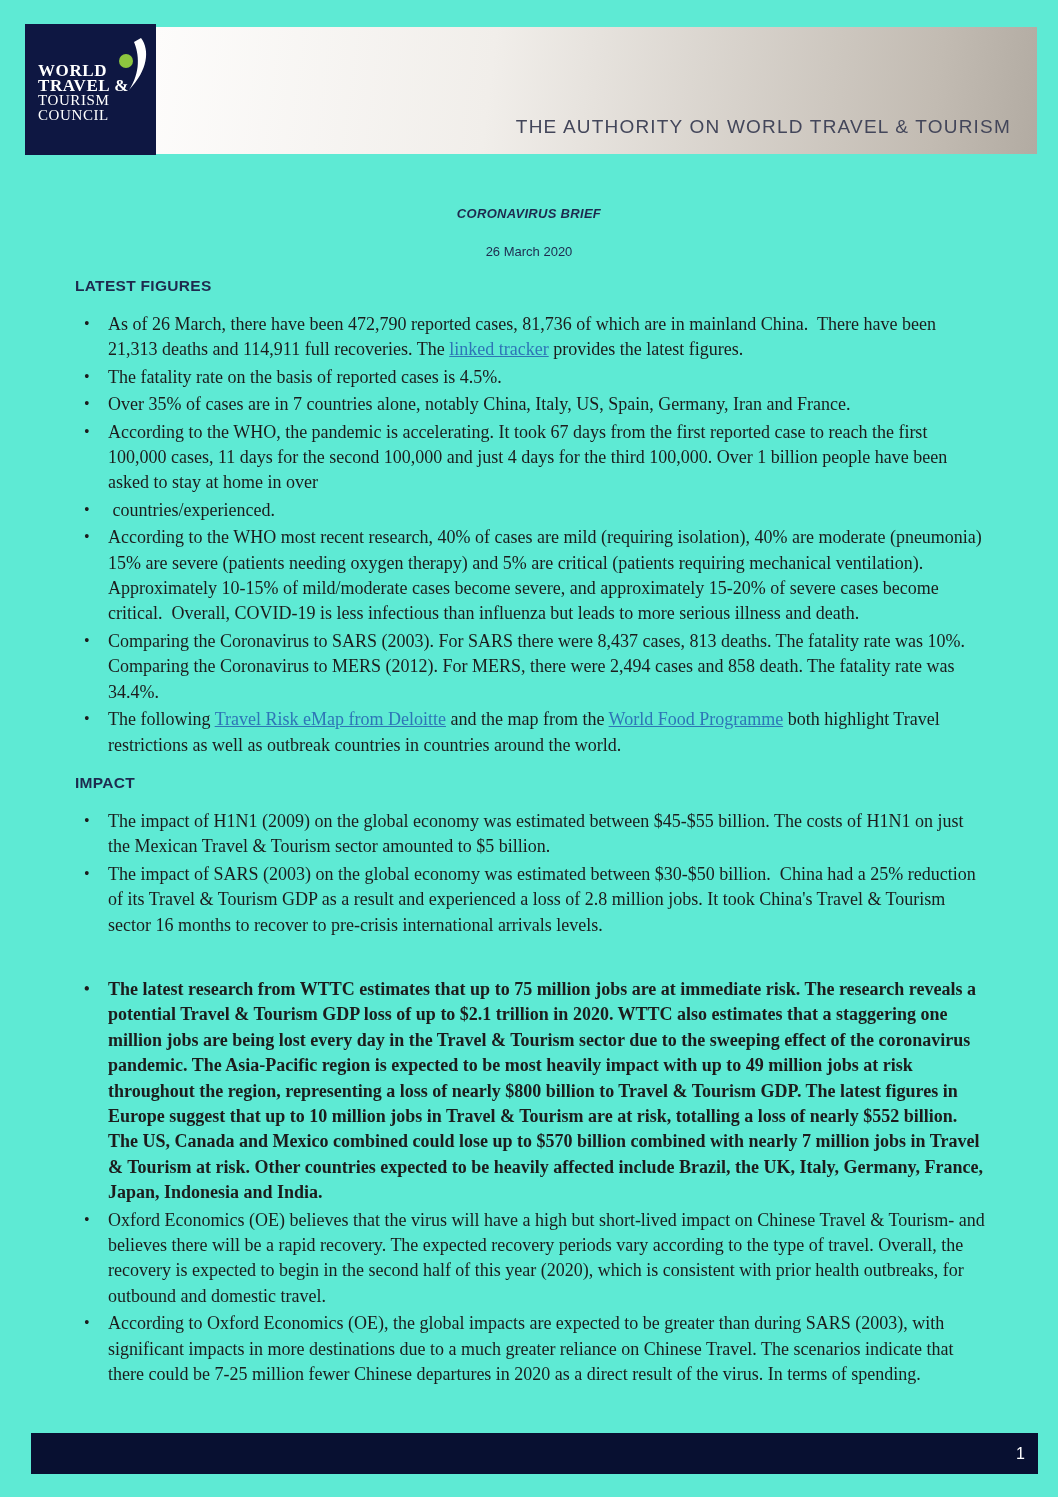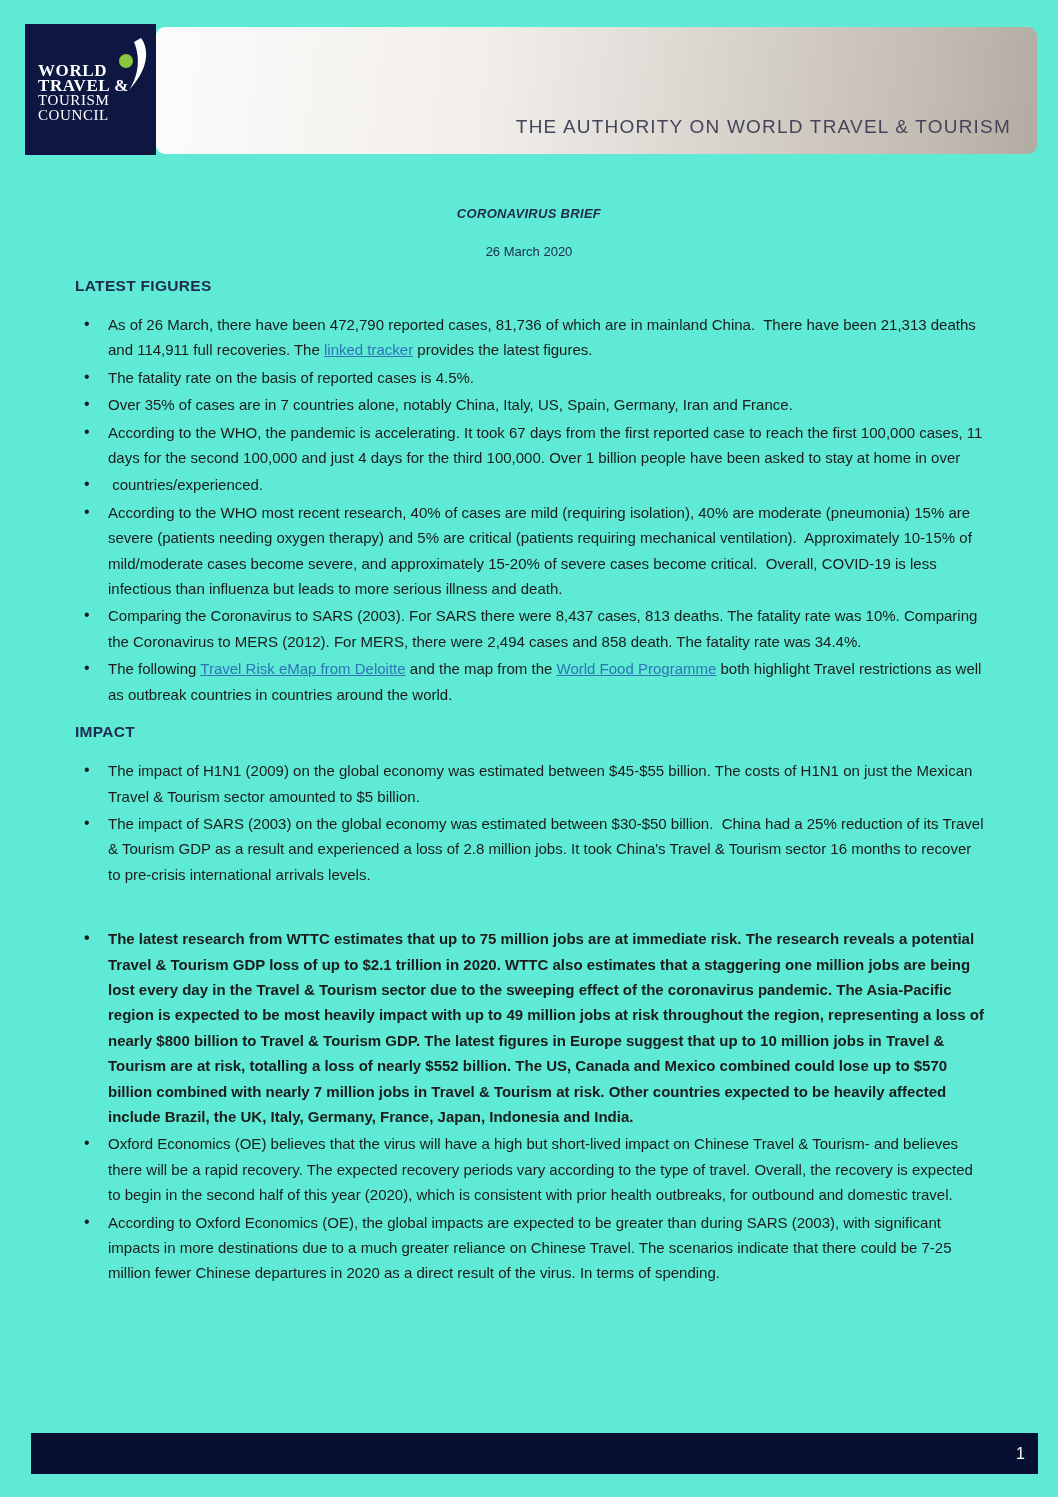--- a/index.html
+++ b/index.html
@@ -17,39 +17,39 @@
     font-family:"Liberation Serif", serif; }
   .logo-line { line-height:15px; letter-spacing:0.6px; white-space:pre; }
   .logo-line.l1, .logo-line.l2 { font-size:17px; font-weight:700; }
   .logo-line.l3, .logo-line.l4 { font-size:15px; font-weight:400; }
   .logo-mark { position:absolute; left:86px; top:10px; width:44px; height:62px; }
 
   .banner {
     position:absolute; left:156px; top:27px; width:881px; height:127px;
     background:linear-gradient(97deg,#fdfcfb 0%, #f1eeea 38%, #c2bbb2 88%, #b2aba2 100%);
     display:flex; align-items:flex-end; justify-content:flex-end;
-    padding:0 26px 16px 0; box-sizing:border-box;border-radius:9px;
+    padding:0 26px 16px 0; box-sizing:border-box;
   }
   .tagline { color:#43465a; font-size:19px; letter-spacing:1.2px; white-space:nowrap; }
 
   
   .title-block { padding-top:204px; text-align:center; color:#1e2a4e; }
   .doc-title { font-size:13px; font-weight:700; letter-spacing:0.3px; line-height:20px;font-style:italic; }
   .doc-date  { font-size:13px; line-height:19px; margin-top:18px; }
 
   
   .content { margin-left:75px; width:910px; color:#1c1c1c; }
   .section-heading {
     color:#1e2a4e; font-size:15.5px; font-weight:700; letter-spacing:0.3px;
     margin-top:15px; line-height:19px;
   }
   .bullet-list { list-style:none; margin:17px 0 0 0; padding:0; }
   .bullet {
     position:relative; padding-left:33px; margin-bottom:2px;
-    font-size:15px; line-height:25.4px; white-space:pre-wrap;
+    font-size:18px; line-height:25.4px; white-space:pre-wrap;font-family:Liberation Serif, serif;
   }
   .bullet::before { content:"\2022"; position:absolute; left:9px; top:-1px; font-size:16px; }
   .bullet.bold { font-weight:700;margin-top:39px; }
   .link { color:#2e75b6; text-decoration:underline; cursor:pointer; }
 
   
   .footer-bar {
     position:absolute; left:31px; top:1433px; width:1007px; height:41px;
     background:#081031; color:#ffffff; display:flex; align-items:center;
     justify-content:flex-end; padding-right:13px; box-sizing:border-box;

